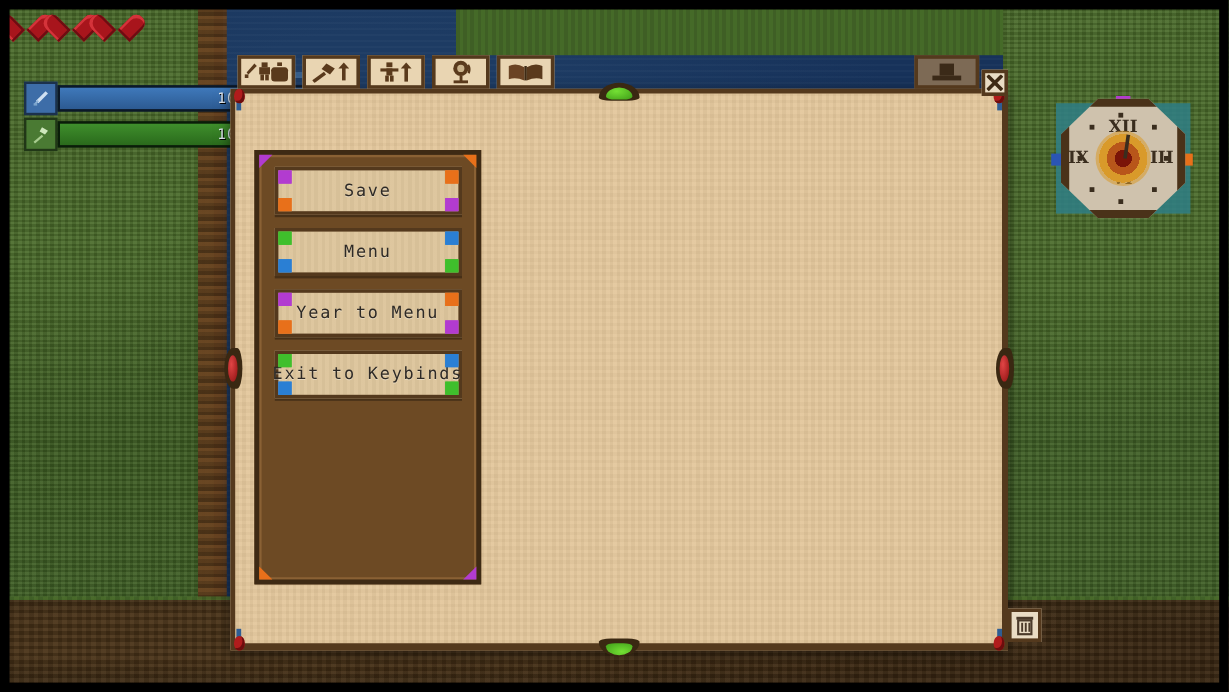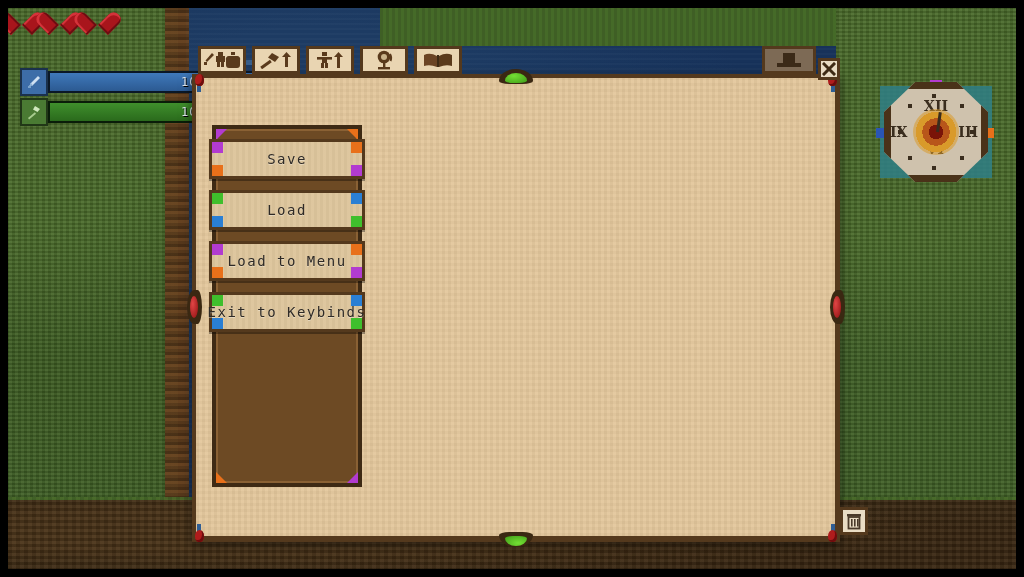--- a/index.html
+++ b/index.html
@@ -146,21 +146,21 @@
      box-sizing:border-box;display:flex;align-items:center;justify-content:center;cursor:pointer;}
   .close-btn{position:absolute;left:818px;top:58px;width:22px;height:22px;
      background:#e9dcc4;border:3px solid #54391d;box-sizing:border-box;z-index:7;
      display:flex;align-items:center;justify-content:center;cursor:pointer;}
   .close-btn svg{display:block;}
   .trash-btn{position:absolute;left:840px;top:507px;width:28px;height:28px;
      background:#e9dcc4;border:3px solid #54391d;box-sizing:border-box;z-index:7;
      display:flex;align-items:center;justify-content:center;cursor:pointer;}
 
   
-  .menubox{position:absolute;left:212px;top:125px;width:150px;height:362px;
+  .menubox{position:absolute;left:212px;top:125px;width:189px;height:362px;
      background:#6d4a24;border:4px solid #3e2a14;box-sizing:border-box;
      padding:10px 0;display:flex;flex-direction:column;gap:11px;align-items:center;
      box-shadow:inset 0 0 0 2px #8a6134;z-index:5;}
   .mbcor{position:absolute;width:0;height:0;}
   .mbcor.tl{left:0;top:0;border-left:11px solid #b23bd0;border-bottom:11px solid transparent;}
   .mbcor.tr{right:0;top:0;border-right:11px solid #e8701a;border-bottom:11px solid transparent;}
   .mbcor.bl{left:0;bottom:0;border-left:11px solid #e8701a;border-top:11px solid transparent;}
   .mbcor.br{right:0;bottom:0;border-right:11px solid #b23bd0;border-top:11px solid transparent;}
 
   .mbtn{position:relative;width:156px;height:40px;
@@ -386,28 +386,28 @@
         <span class="bc tr" style="border-right-color: rgb(232, 112, 26); border-top-color: rgb(232, 112, 26);"></span>
         <span class="bc bl" style="border-left-color: rgb(232, 112, 26); border-bottom-color: rgb(232, 112, 26);"></span>
         <span class="bc br" style="border-right-color: rgb(178, 59, 208); border-bottom-color: rgb(178, 59, 208);"></span>
         <span class="lbl">Save</span>
       </div>
       <div class="mbtn">
         <span class="bc tl" style="border-left-color: rgb(63, 191, 44); border-top-color: rgb(63, 191, 44);"></span>
         <span class="bc tr" style="border-right-color: rgb(42, 127, 212); border-top-color: rgb(42, 127, 212);"></span>
         <span class="bc bl" style="border-left-color: rgb(42, 127, 212); border-bottom-color: rgb(42, 127, 212);"></span>
         <span class="bc br" style="border-right-color: rgb(63, 191, 44); border-bottom-color: rgb(63, 191, 44);"></span>
-        <span class="lbl">Load</span>
+        <span class="lbl">Menu</span>
       </div>
       <div class="mbtn">
         <span class="bc tl" style="border-left-color: rgb(178, 59, 208); border-top-color: rgb(178, 59, 208);"></span>
         <span class="bc tr" style="border-right-color: rgb(232, 112, 26); border-top-color: rgb(232, 112, 26);"></span>
         <span class="bc bl" style="border-left-color: rgb(232, 112, 26); border-bottom-color: rgb(232, 112, 26);"></span>
         <span class="bc br" style="border-right-color: rgb(178, 59, 208); border-bottom-color: rgb(178, 59, 208);"></span>
-        <span class="lbl">Load to Menu</span>
+        <span class="lbl">Year to Menu</span>
       </div>
       <div class="mbtn">
         <span class="bc tl" style="border-left-color: rgb(63, 191, 44); border-top-color: rgb(63, 191, 44);"></span>
         <span class="bc tr" style="border-right-color: rgb(42, 127, 212); border-top-color: rgb(42, 127, 212);"></span>
         <span class="bc bl" style="border-left-color: rgb(42, 127, 212); border-bottom-color: rgb(42, 127, 212);"></span>
         <span class="bc br" style="border-right-color: rgb(63, 191, 44); border-bottom-color: rgb(63, 191, 44);"></span>
         <span class="lbl">Exit to Keybinds</span>
       </div>
     </div>
 

